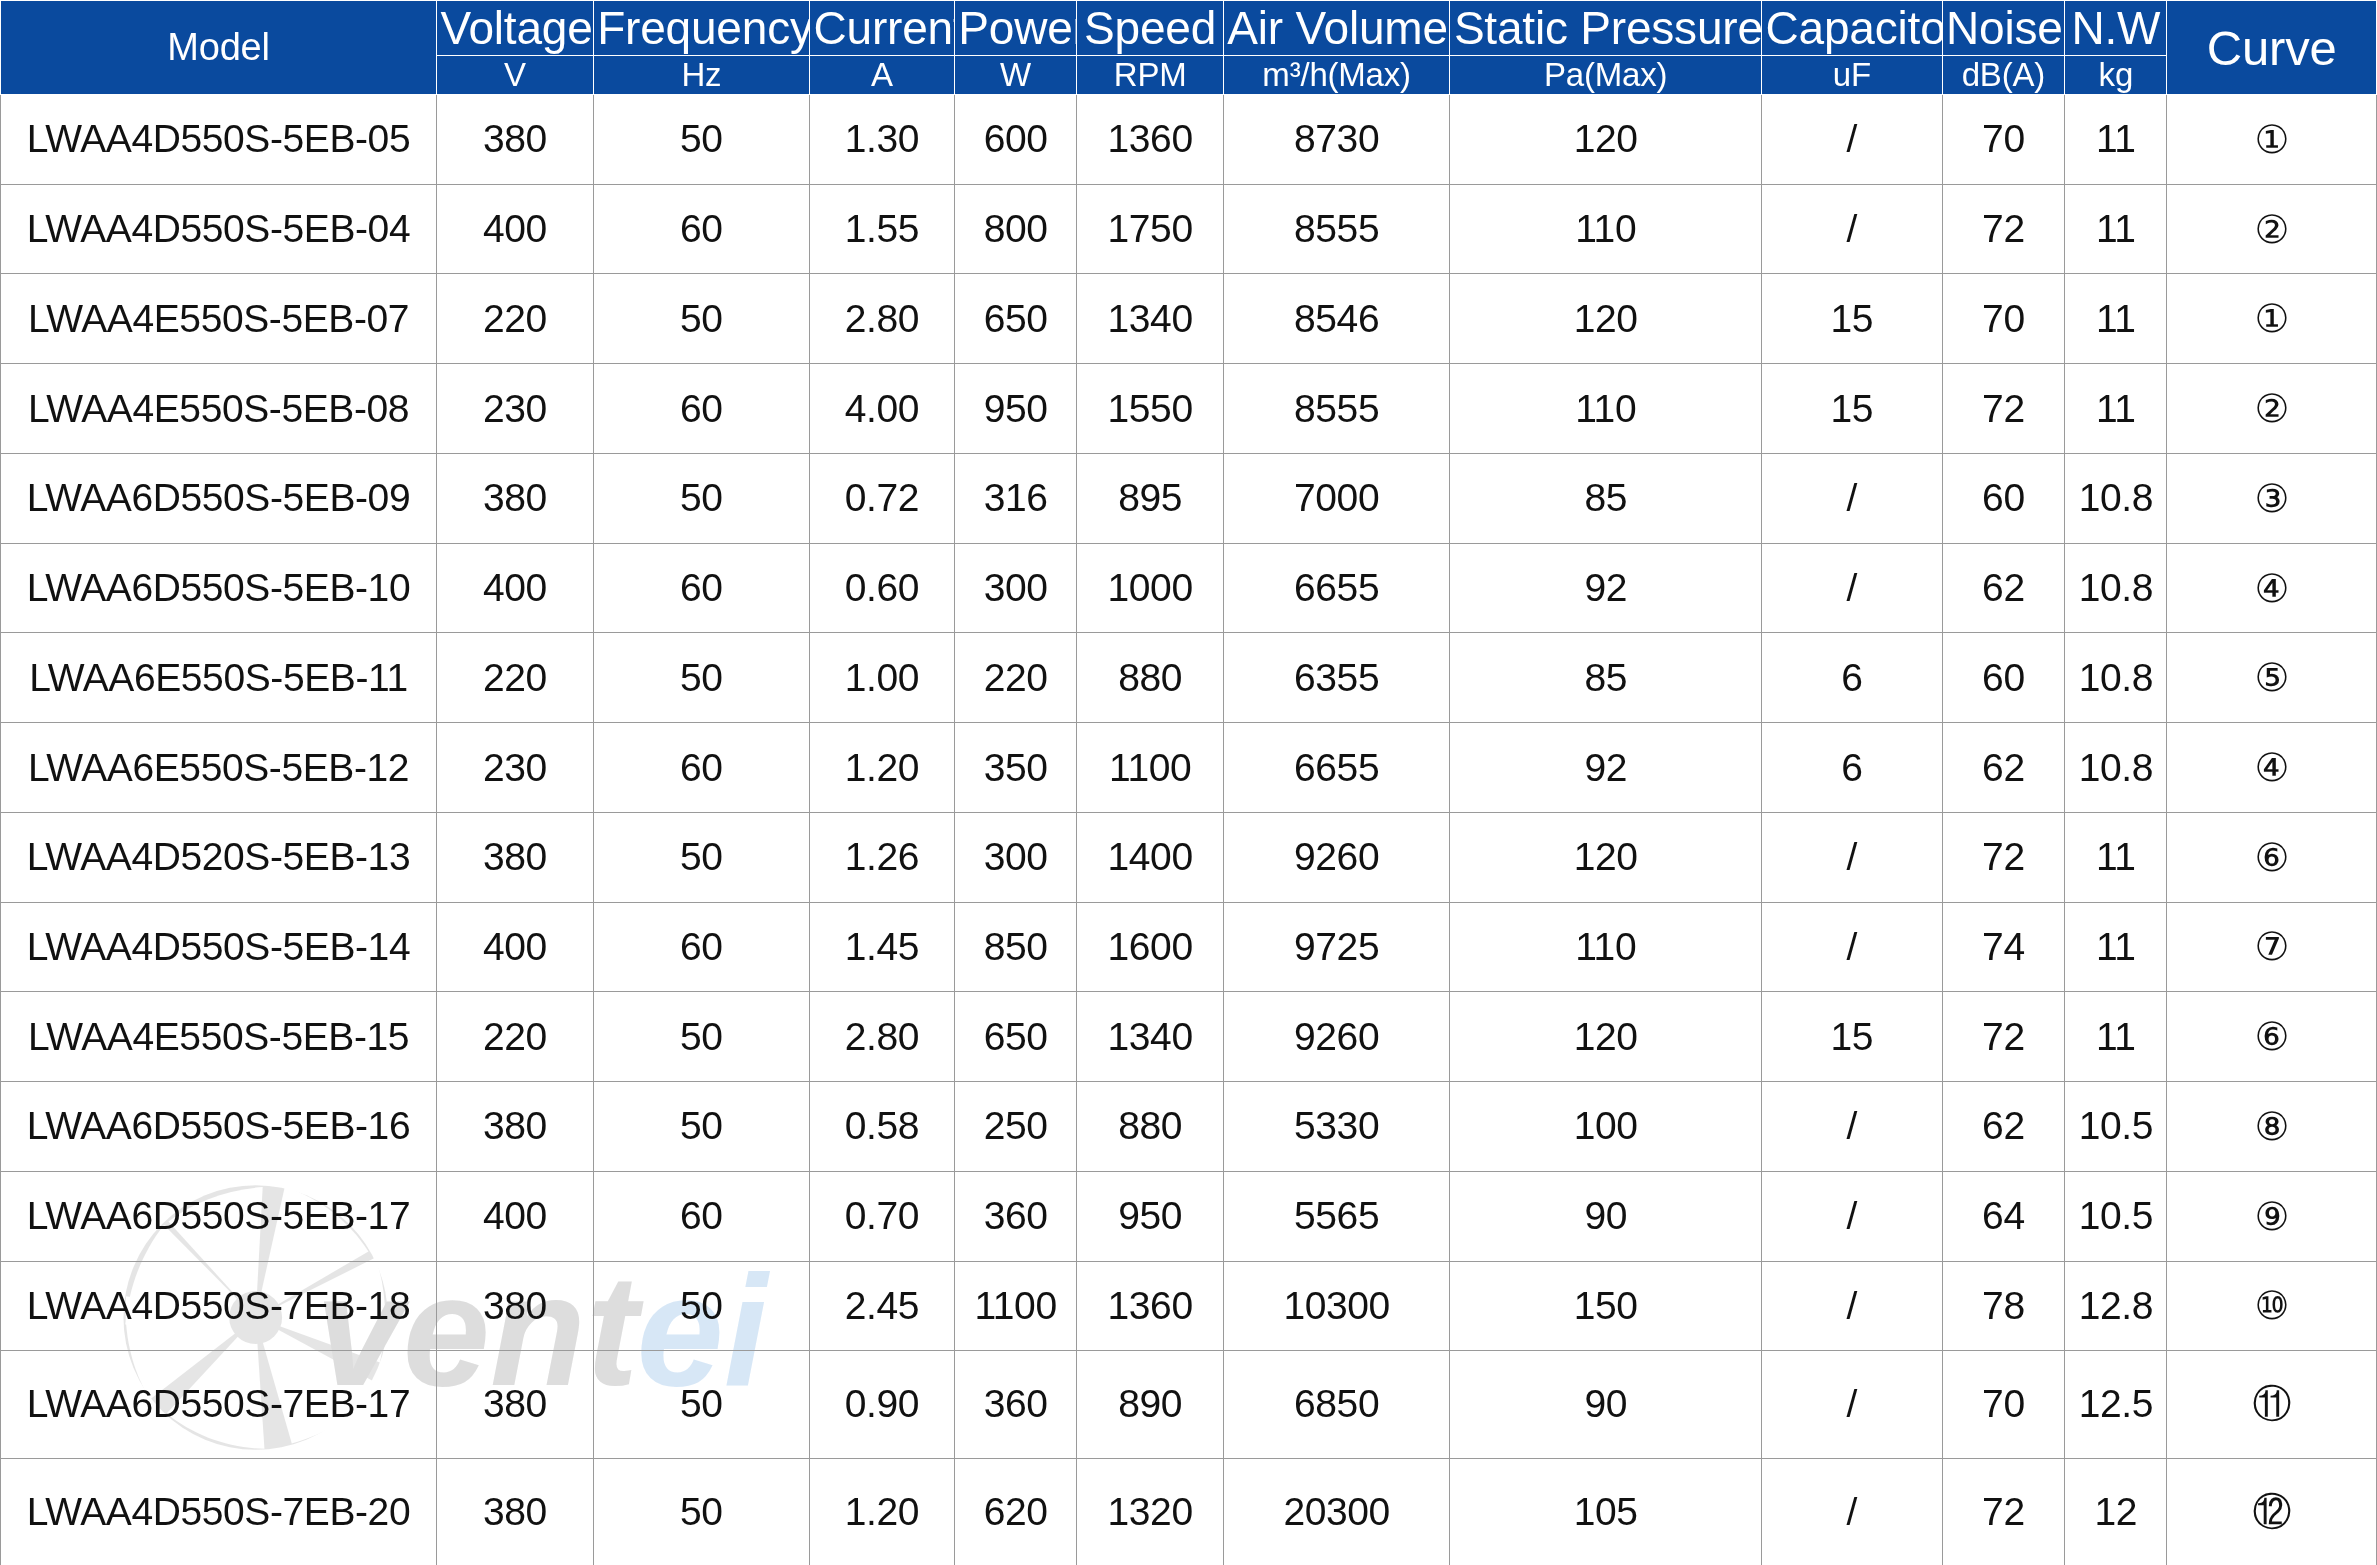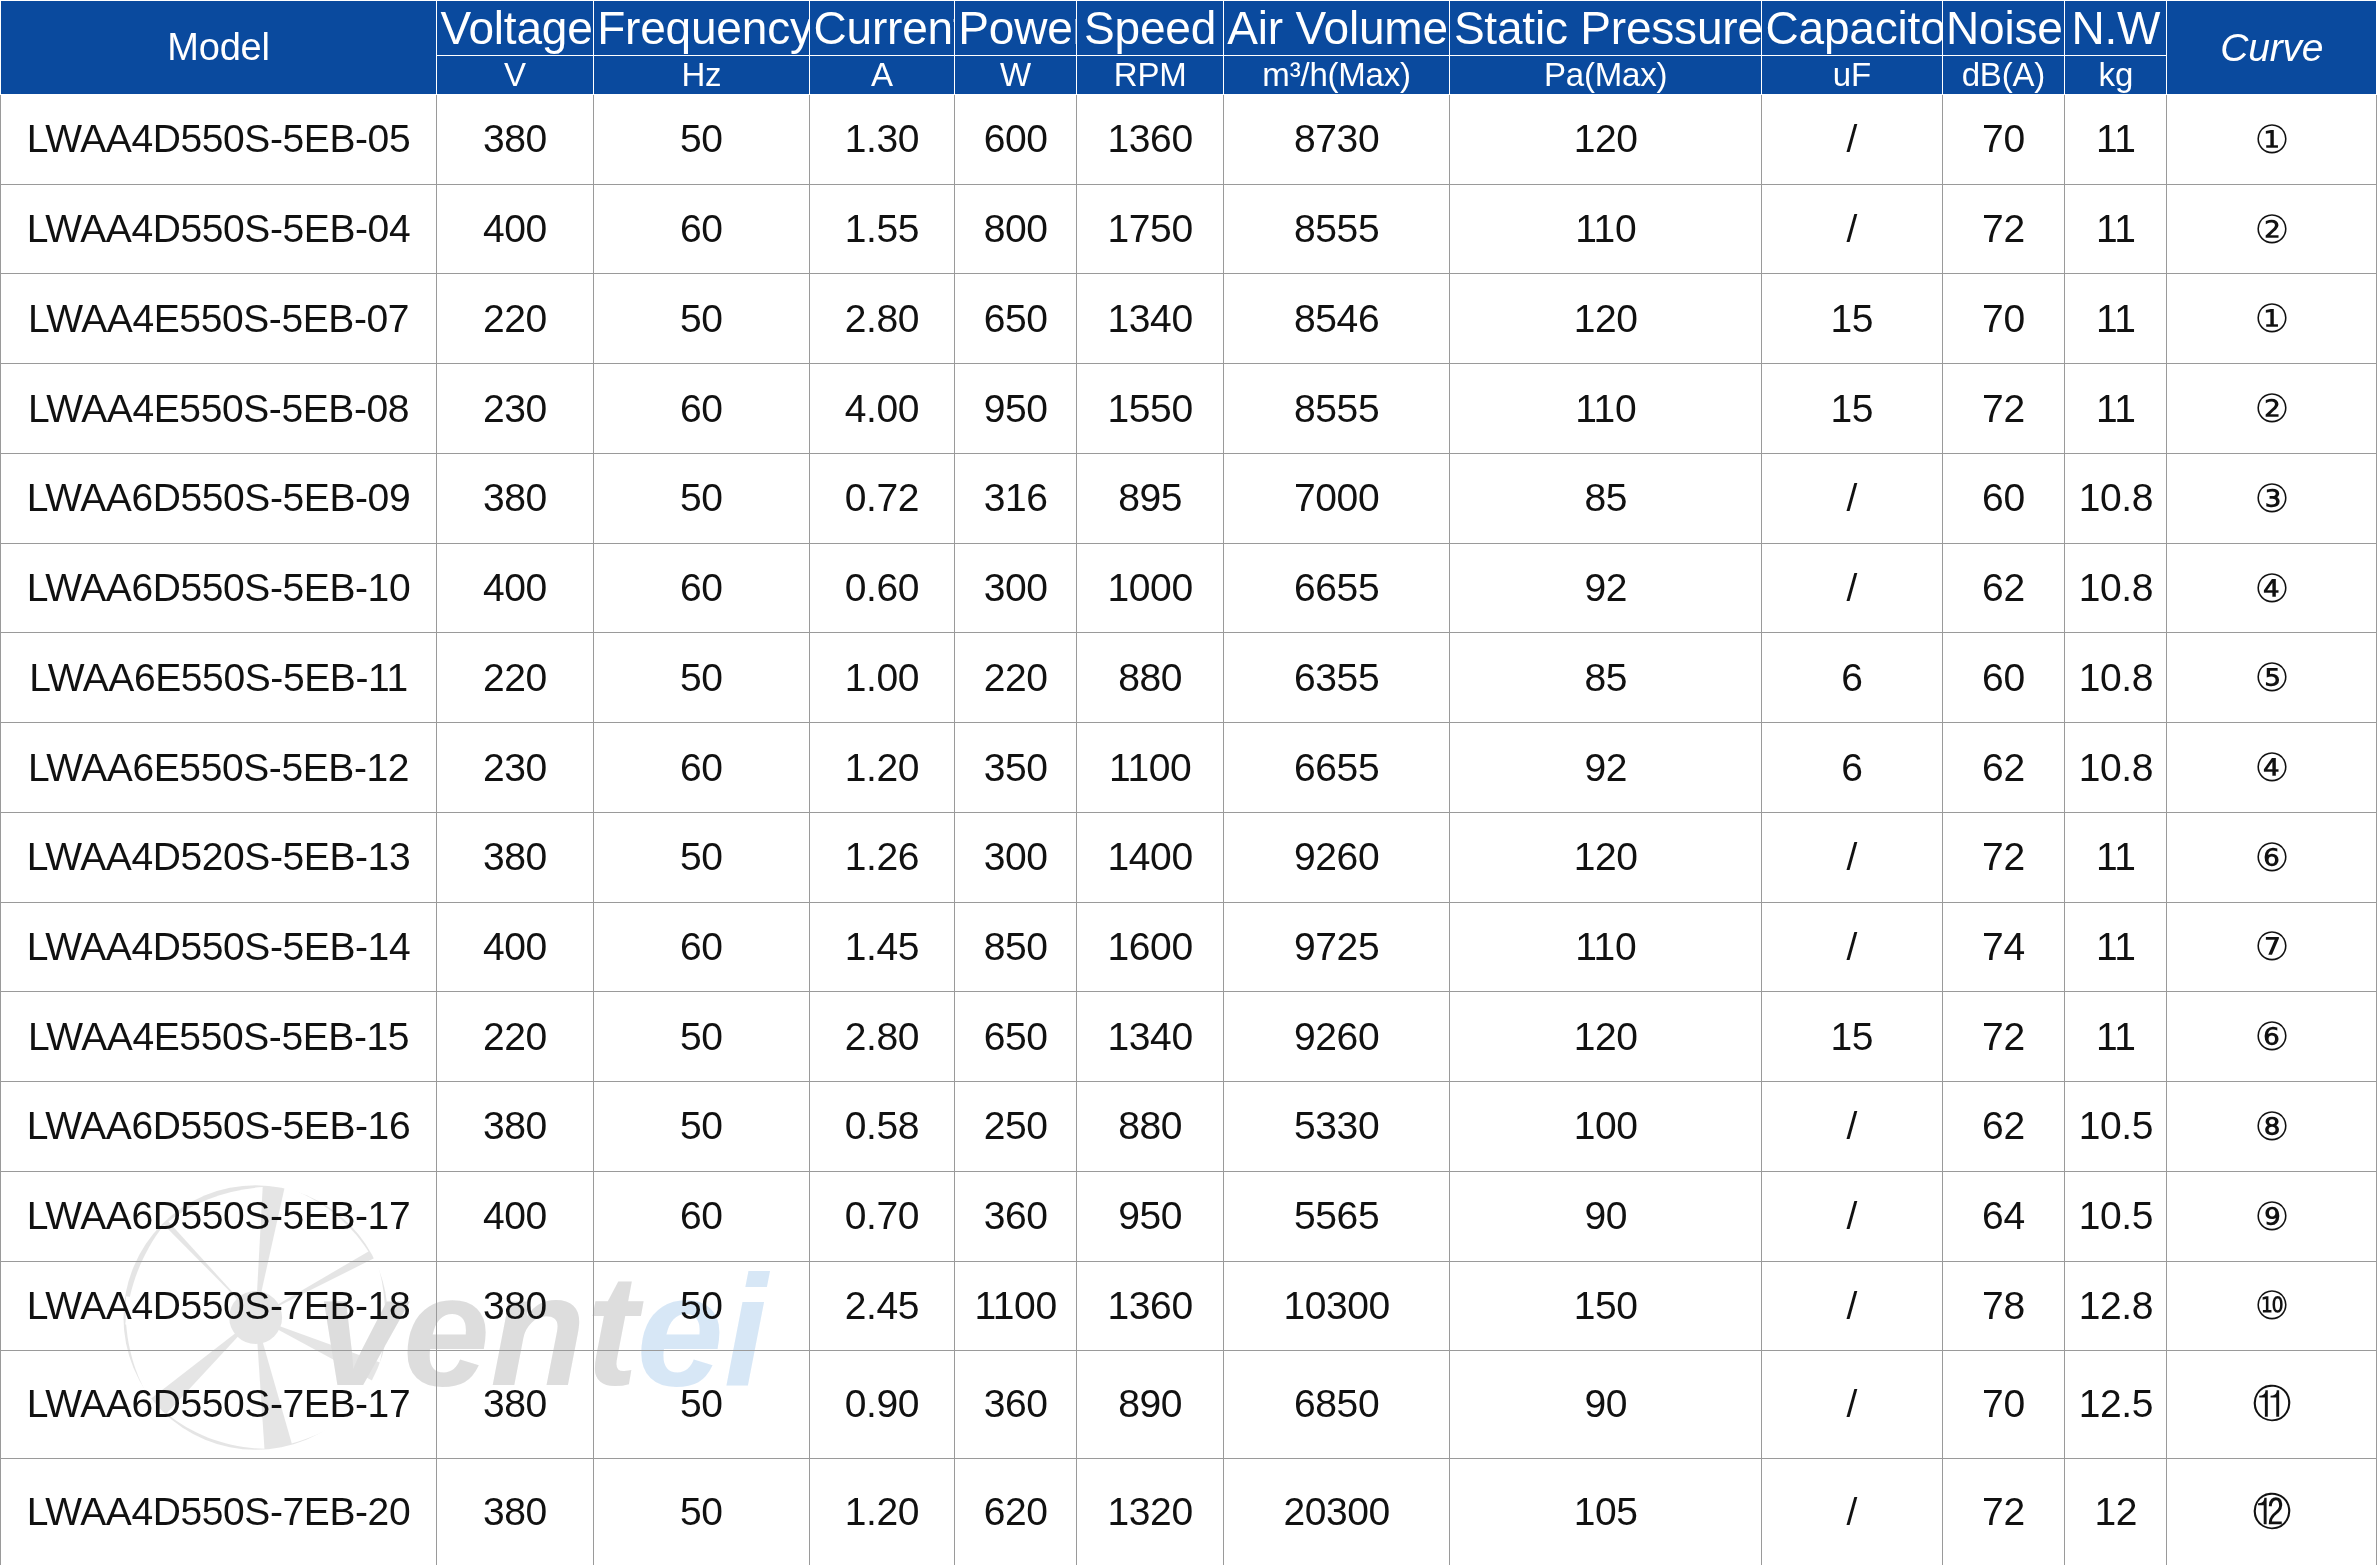--- a/index.html
+++ b/index.html
@@ -60,21 +60,21 @@
     background-color: #0a4a9e;
     color: #ffffff;
     border-color: #ffffff;
     font-weight: 400;
     font-stretch: condensed;
     letter-spacing: -0.2px;
   }
   th.h-main { font-size: 46px; }
   th.h-unit { font-size: 33px; }
   th.h-model { font-size: 38px; }
-  th.h-curve { font-size: 39px; font-style: italic; }
+  th.h-curve { font-size: 49px; }
 
   
   table.spec td {
     color: #111111;
     font-size: 39px;
     font-stretch: condensed;
     letter-spacing: -0.4px;
   }
   td.c-model {
     font-size: 38px;

